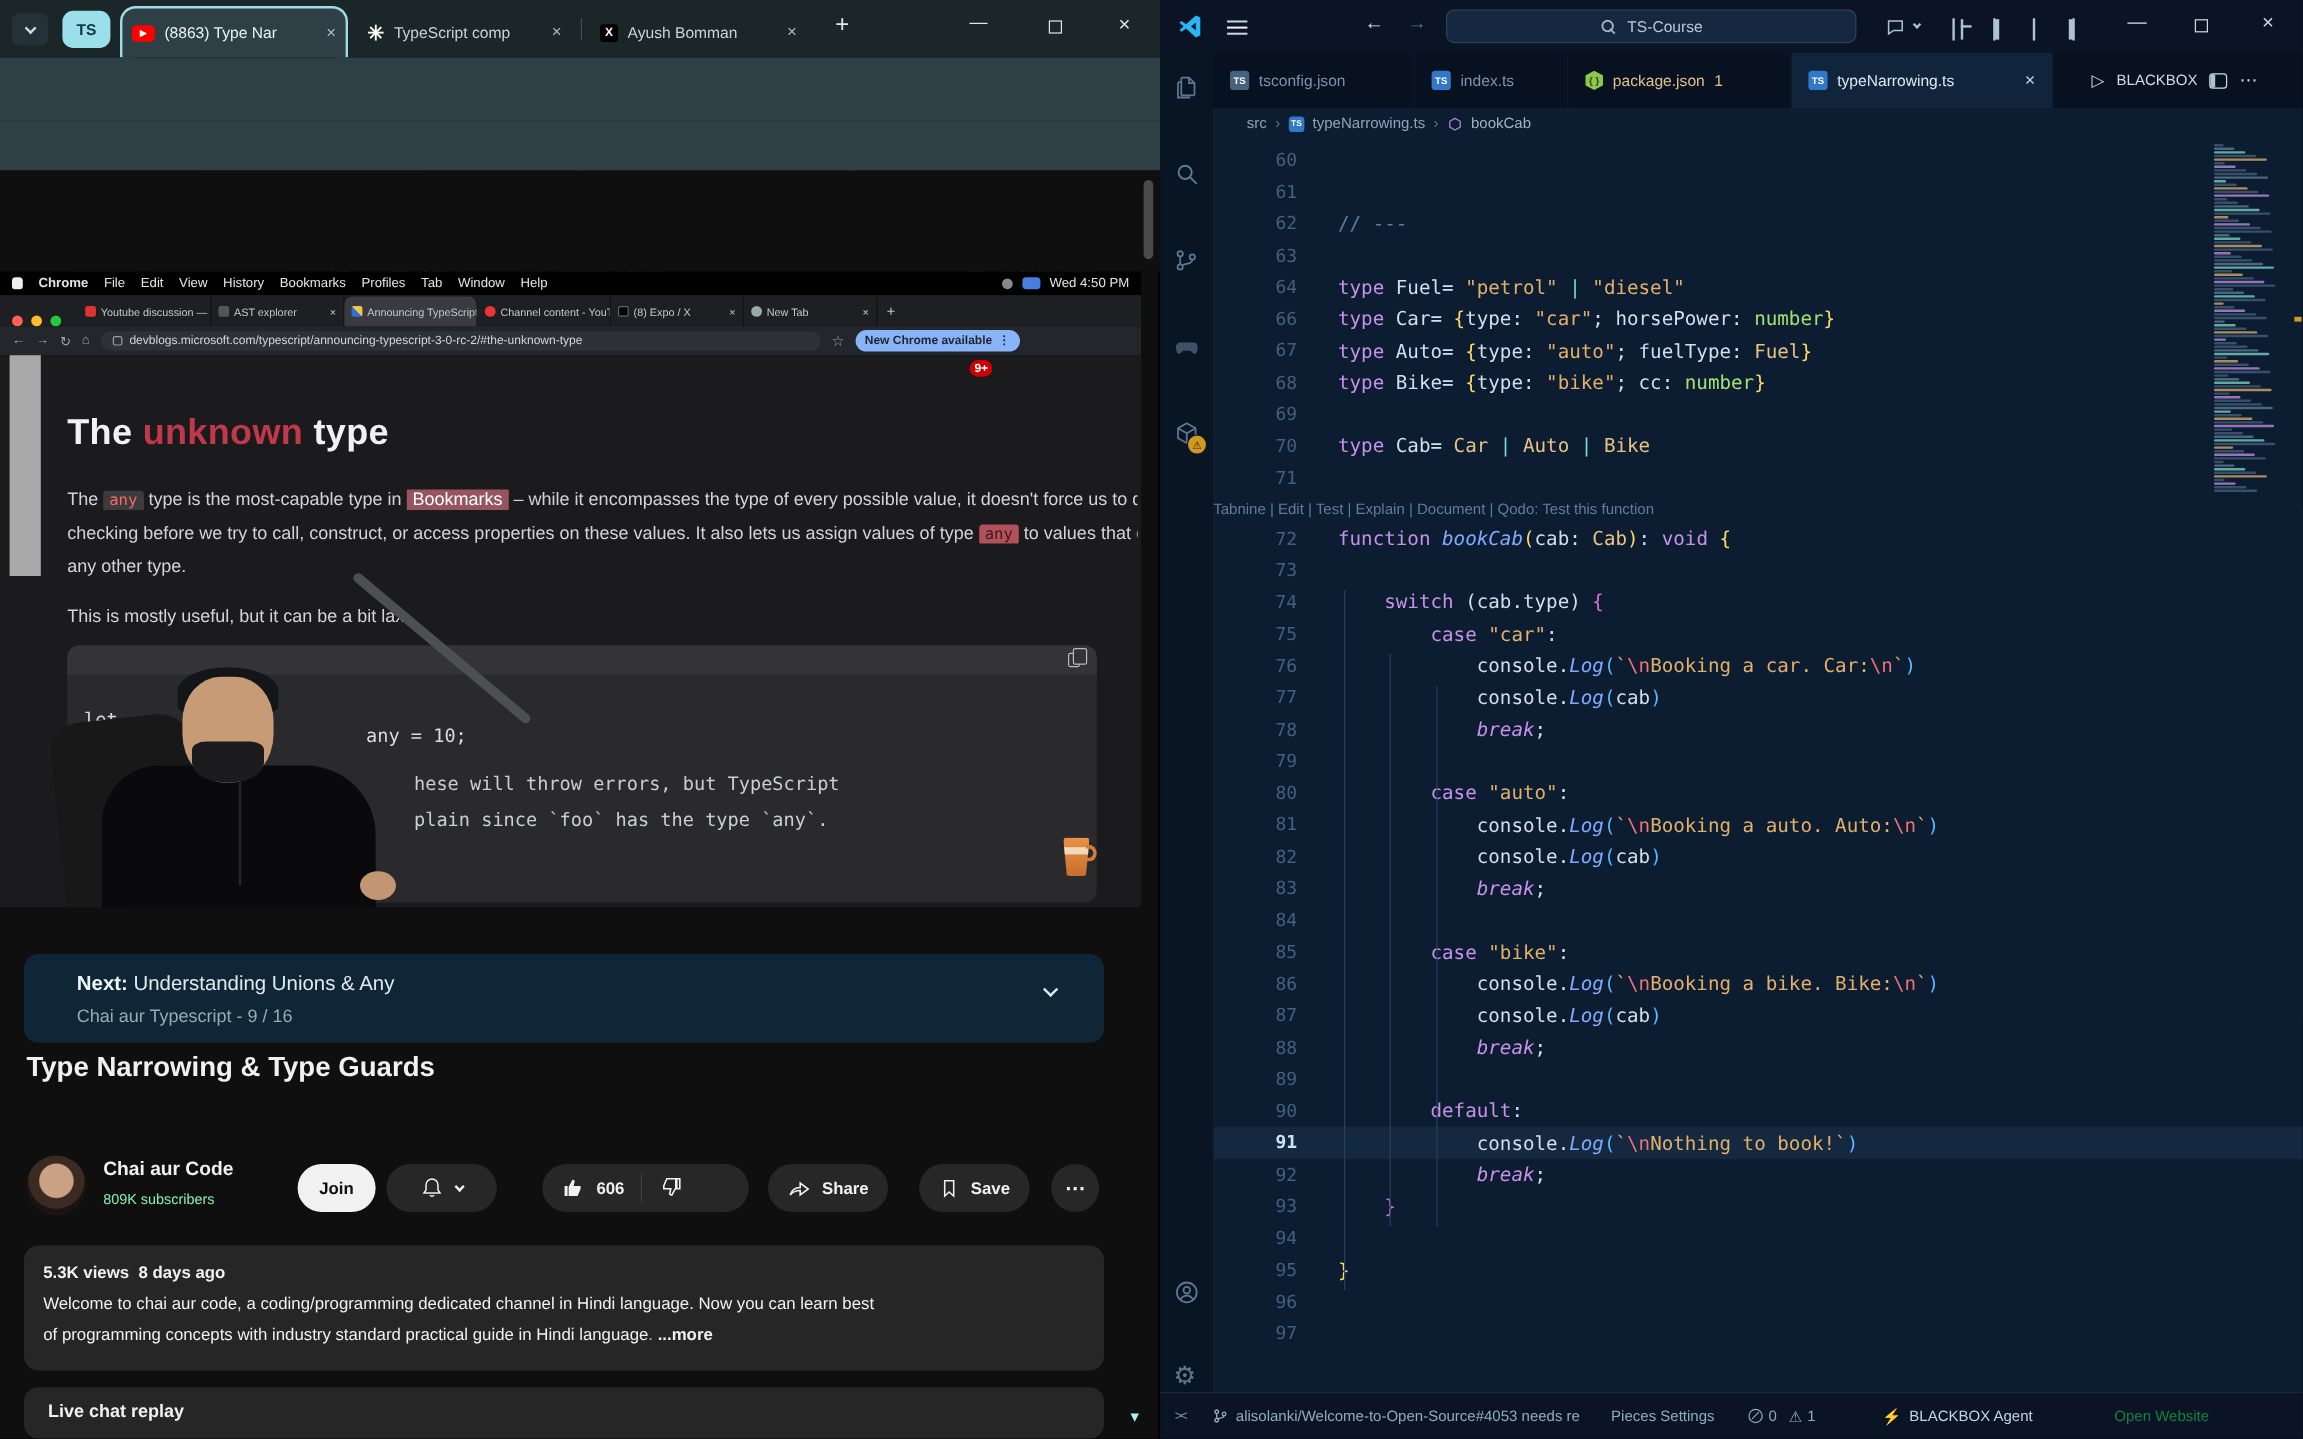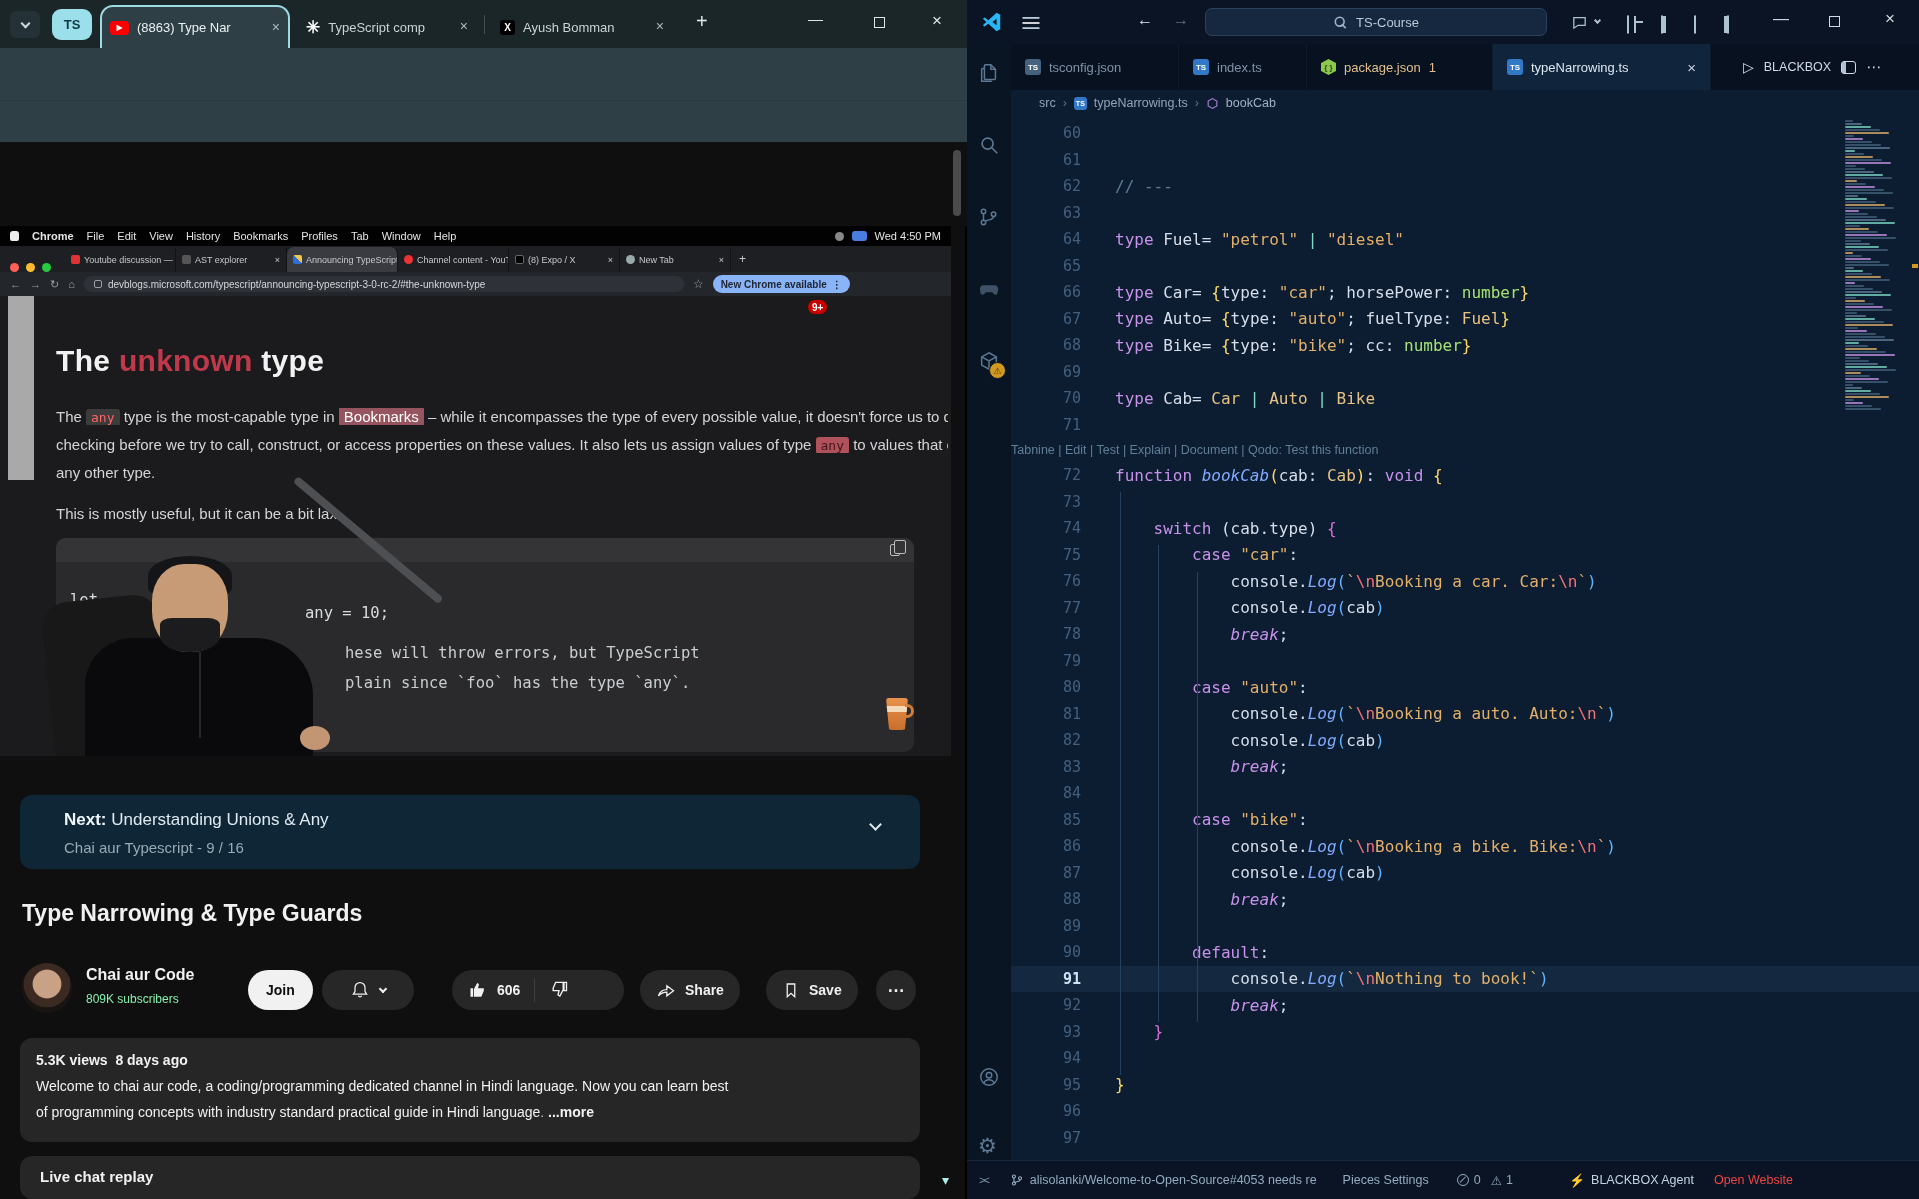--- a/index.html
+++ b/index.html
@@ -82,21 +82,21 @@
   .beardp{position:absolute;left:120px;top:60px;width:60px;height:34px;background:#1c1b1e;border-radius:20% 20% 48% 48%}
   .armline{position:absolute;left:298px;top:250px;width:190px;height:8px;background:#4e4f53;border-radius:4px;transform:rotate(40deg);transform-origin:left top}
   .fist{position:absolute;left:300px;top:500px;width:30px;height:24px;background:#c29672;border-radius:50%}
   .cup{position:absolute;left:886px;top:468px;width:28px;height:38px}
   .cupbody{position:absolute;left:0;top:4px;width:22px;height:32px;background:linear-gradient(#e8914a,#c96f2e);border-radius:3px 3px 6px 6px;clip-path:polygon(0 0,100% 0,86% 100%,14% 100%)}
   .cupbody::before{content:"";position:absolute;left:0;top:8px;width:100%;height:6px;background:#f3d9b8}
   .cuphandle{position:absolute;right:0;top:10px;width:9px;height:14px;border:3px solid #d57c36;border-left:none;border-radius:0 8px 8px 0}
 
   
   .nextpanel{position:absolute;left:20px;top:795px;width:900px;height:74px;background:#0f2636;border-radius:12px}
-  .vtitle{position:absolute;left:22px;top:900px;font-size:23px;font-weight:bold;color:#f1f1f1}
+  .vtitle{position:absolute;left:22px;top:876px;font-size:23px;font-weight:bold;color:#f1f1f1}
   .pillbtn{position:absolute;top:970px;height:40px;border-radius:20px;background:#272727;color:#f1f1f1;display:flex;align-items:center;font-size:14px;font-weight:600}
   .descbox{position:absolute;left:20px;top:1038px;width:900px;height:104px;background:#262626;border-radius:12px;color:#f1f1f1;font-size:14px}
   .livechat{position:absolute;left:20px;top:1156px;width:900px;height:43px;background:#262626;border-radius:12px}
   .yscrollthumb{position:absolute;left:953px;top:150px;width:8px;height:66px;border-radius:4px;background:#4a4a4a}
 
   
   #right{position:absolute;left:967px;top:0;width:952px;height:1199px;background:#0d1d31;color:#d6deeb}
   .vtitlebar{position:absolute;left:0;top:0;width:952px;height:44px;background:#0a1424;display:flex;align-items:center}
   .vsearchpill{position:absolute;left:238px;top:8px;width:342px;height:28px;background:#152840;border:1px solid #2b425e;border-radius:7px;display:flex;align-items:center;justify-content:center;gap:8px;color:#b9c9d6;font-size:13px}
   .tbic{position:absolute;top:14px;color:#aec2d2;font-size:15px}
@@ -526,24 +526,20 @@
             <span class="cln">62</span>
             <span class="ctxt"><span class="cmt">// ---</span></span>
           </div>
           <div class="crow">
             <span class="cln">63</span>
             <span class="ctxt"></span>
           </div>
           <div class="crow">
             <span class="cln">64</span>
             <span class="ctxt"><span class="kw">type</span><span class="fg"> Fuel= </span><span class="str">"petrol"</span><span class="pipe"> | </span><span class="str">"diesel"</span></span>
-          </div>
-          <div class="crow">
-            <span class="cln">65</span>
-            <span class="ctxt"></span>
           </div>
           <div class="crow">
             <span class="cln">66</span>
             <span class="ctxt"><span class="kw">type</span><span class="fg"> Car= </span><span class="br1">{</span><span class="fg">type: </span><span class="str">"car"</span><span class="fg">; horsePower: </span><span class="grn">number</span><span class="br1">}</span></span>
           </div>
           <div class="crow">
             <span class="cln">67</span>
             <span class="ctxt"><span class="kw">type</span><span class="fg"> Auto= </span><span class="br1">{</span><span class="fg">type: </span><span class="str">"auto"</span><span class="fg">; fuelType: </span><span class="typ">Fuel</span><span class="br1">}</span></span>
           </div>
           <div class="crow">
@@ -782,16 +778,16 @@
           <path d="M4.5 5.7v4.6M11.5 7.7c0 2.2-3.5 2.3-7 3"></path>
         </svg>
       <span style="margin-left:6px;max-width:322px;overflow:hidden;white-space:nowrap">alisolanki/Welcome-to-Open-Source#4053 needs re</span>
       <span style="margin-left:26px">Pieces Settings</span>
       <span class="errcirc" style="margin-left:28px"></span>
       <span style="margin-left:5px">0</span>
       <span style="margin-left:10px">⚠</span>
       <span style="margin-left:4px">1</span>
       <span class="bolt" style="margin-left:56px">⚡</span>
       <span style="margin-left:6px;color:#c3d4e0">BLACKBOX Agent</span>
-      <span style="margin-left:20px;color:#ef4444">Open Website</span>
+      <span style="margin-left:68px;color:#15803d">Open Website</span>
     </div>
   </section>
 </div>
 
 </body></html>

